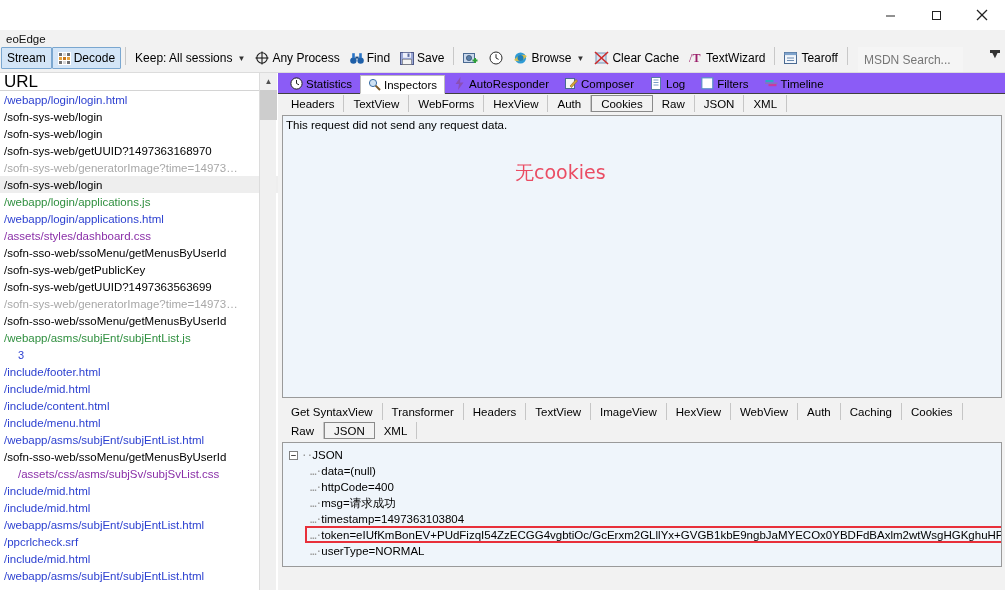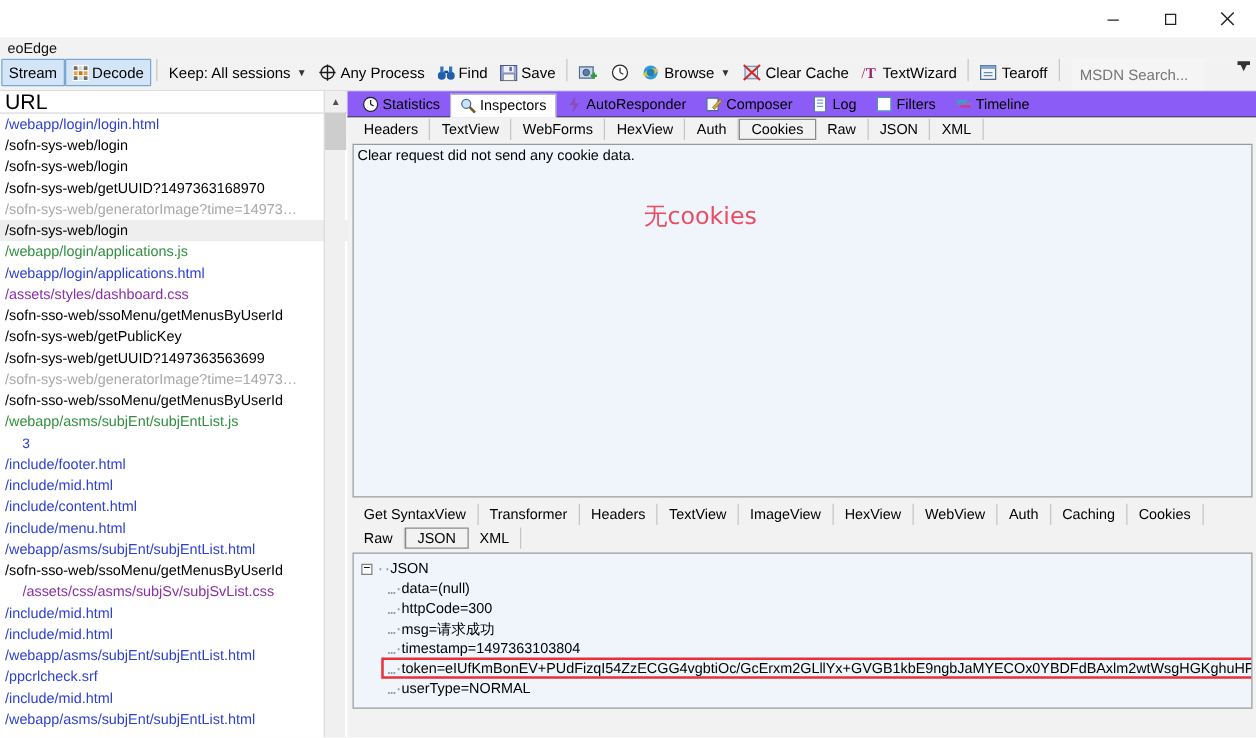--- a/index.html
+++ b/index.html
@@ -572,21 +572,21 @@
         <div class="subtab">WebForms</div>
         <div class="subtab">HexView</div>
         <div class="subtab">Auth</div>
         <div class="subtab active">Cookies</div>
         <div class="subtab">Raw</div>
         <div class="subtab">JSON</div>
         <div class="subtab">XML</div>
       </div>
 
     <div class="req-body">
-      <div class="req-text">Clear request did not send any cookie data.</div>
+      <div class="req-text">This request did not send any request data.</div>
       <div class="nocookies">无cookies</div>
     </div>
 
     <div class="hsplit"></div>
 
     <div class="subtabrow" id="responseTabs">
         <div class="subtab">Get SyntaxView</div>
         <div class="subtab">Transformer</div>
         <div class="subtab">Headers</div>
         <div class="subtab">TextView</div>
@@ -610,21 +610,21 @@
           <span class="treedash">··</span>
           <span>JSON</span>
         </div>
         <div id="jsonNodes">
             <div class="jsonline child">
               <span class="treedash">…·</span>
               <span>data=(null)</span>
             </div>
             <div class="jsonline child">
               <span class="treedash">…·</span>
-              <span>httpCode=300</span>
+              <span>httpCode=400</span>
             </div>
             <div class="jsonline child">
               <span class="treedash">…·</span>
               <span>msg=请求成功</span>
             </div>
             <div class="jsonline child">
               <span class="treedash">…·</span>
               <span>timestamp=1497363103804</span>
             </div>
             <div class="jsonline child tokenline">

